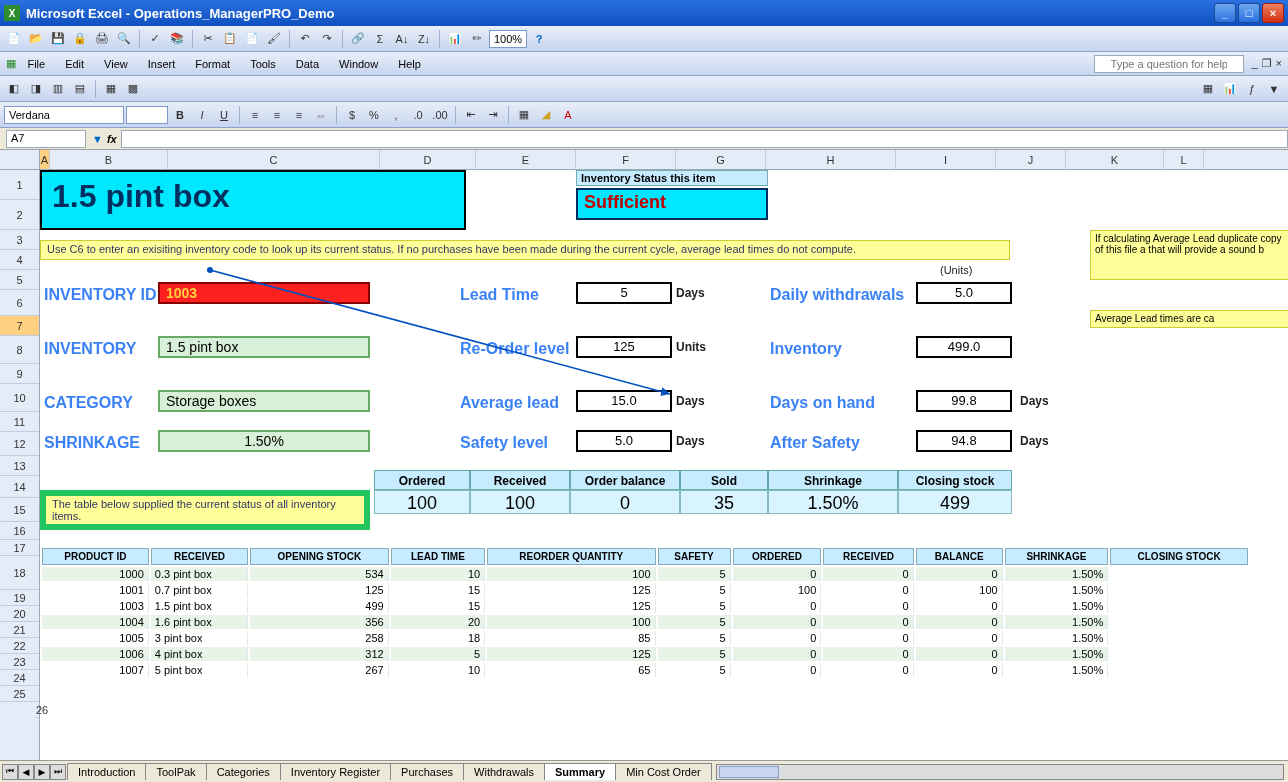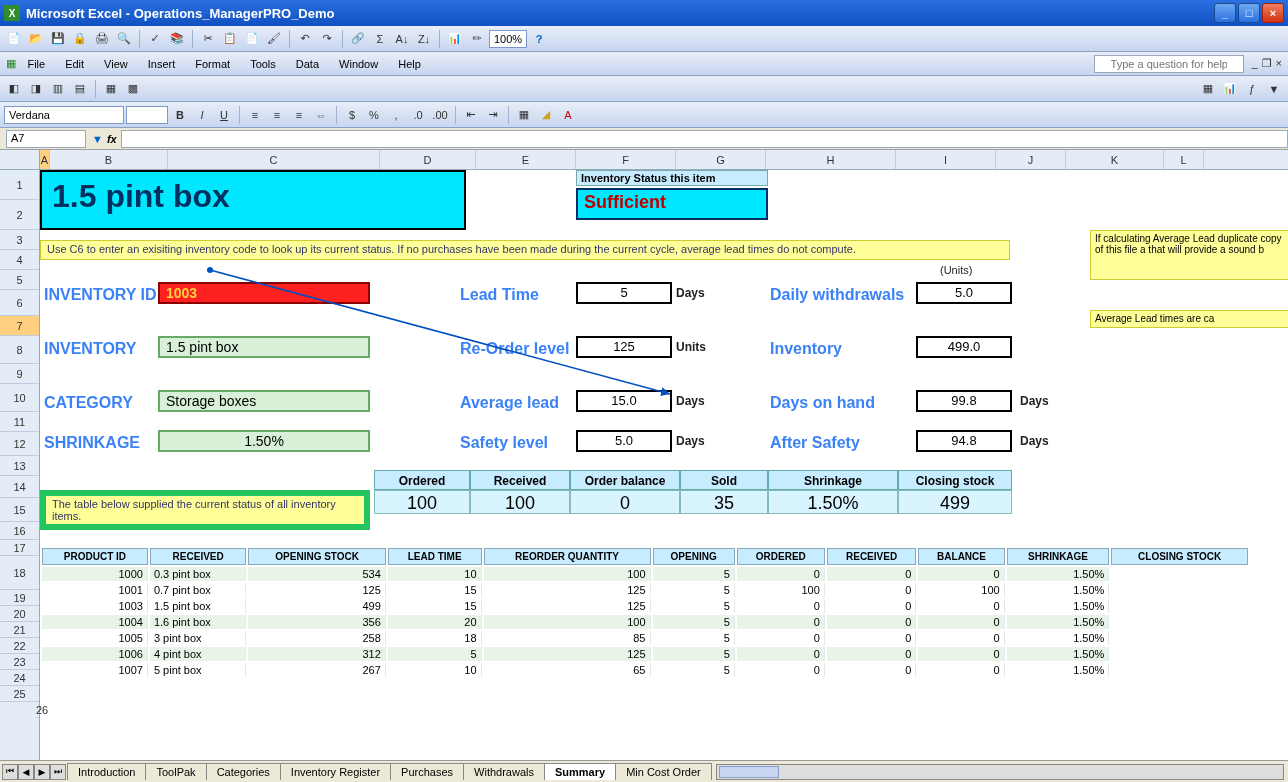--- a/index.html
+++ b/index.html
@@ -365,21 +365,21 @@
       <div class="ov table-note">The table below supplied the current status of all inventory items.</div>
 
       <table class="ptable" id="ptable">
         <thead>
             <tr id="pthead">
               <th>PRODUCT ID</th>
               <th>RECEIVED</th>
               <th>OPENING STOCK</th>
               <th>LEAD TIME</th>
               <th>REORDER QUANTITY</th>
-              <th>OPENING</th>
+              <th>SAFETY</th>
               <th>ORDERED</th>
               <th>RECEIVED</th>
               <th>BALANCE</th>
               <th>SHRINKAGE</th>
               <th>CLOSING STOCK</th>
             </tr>
           </thead>
         <tbody id="ptbody">
             <tr class="even">
               <td class="r">1000</td>

